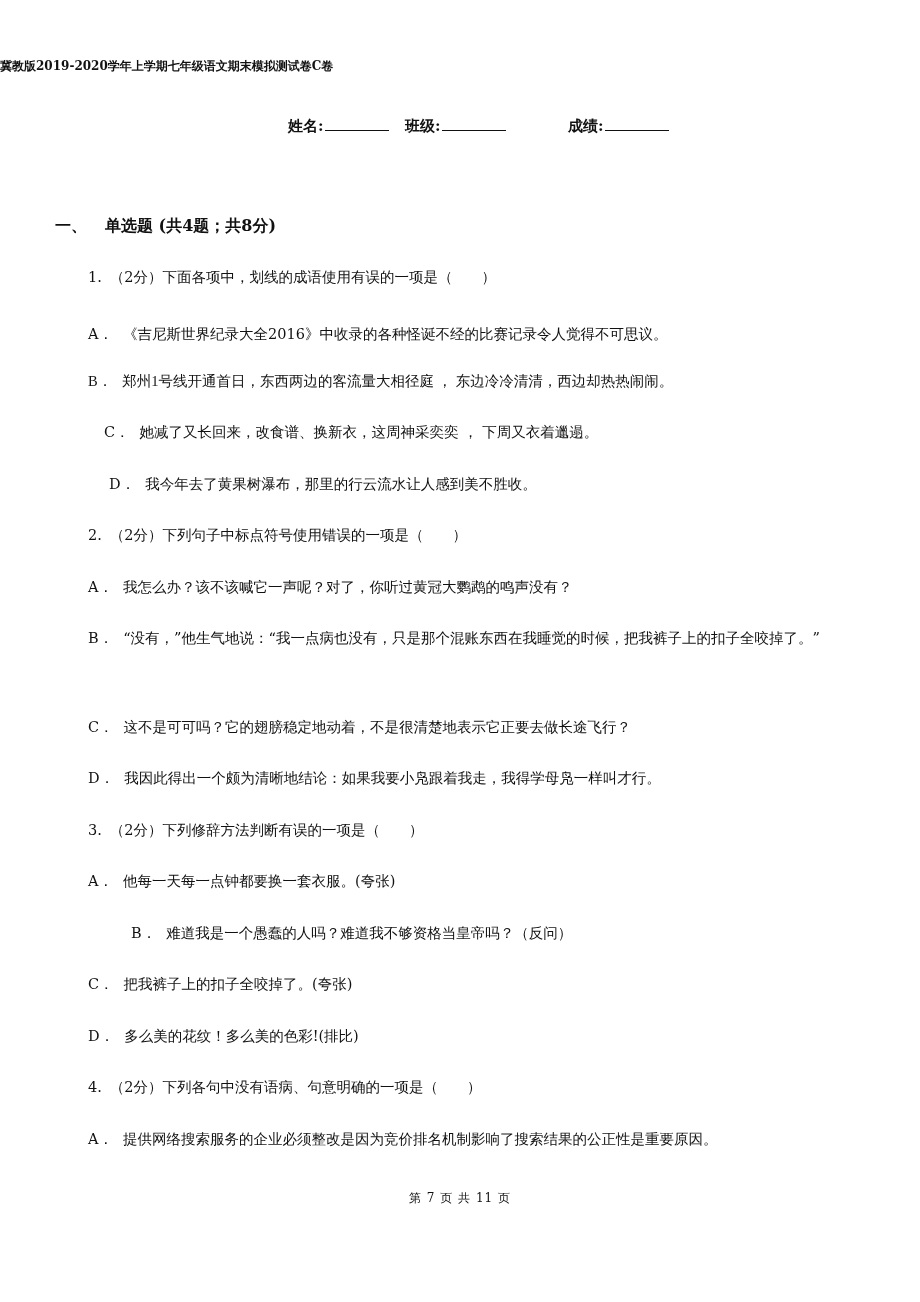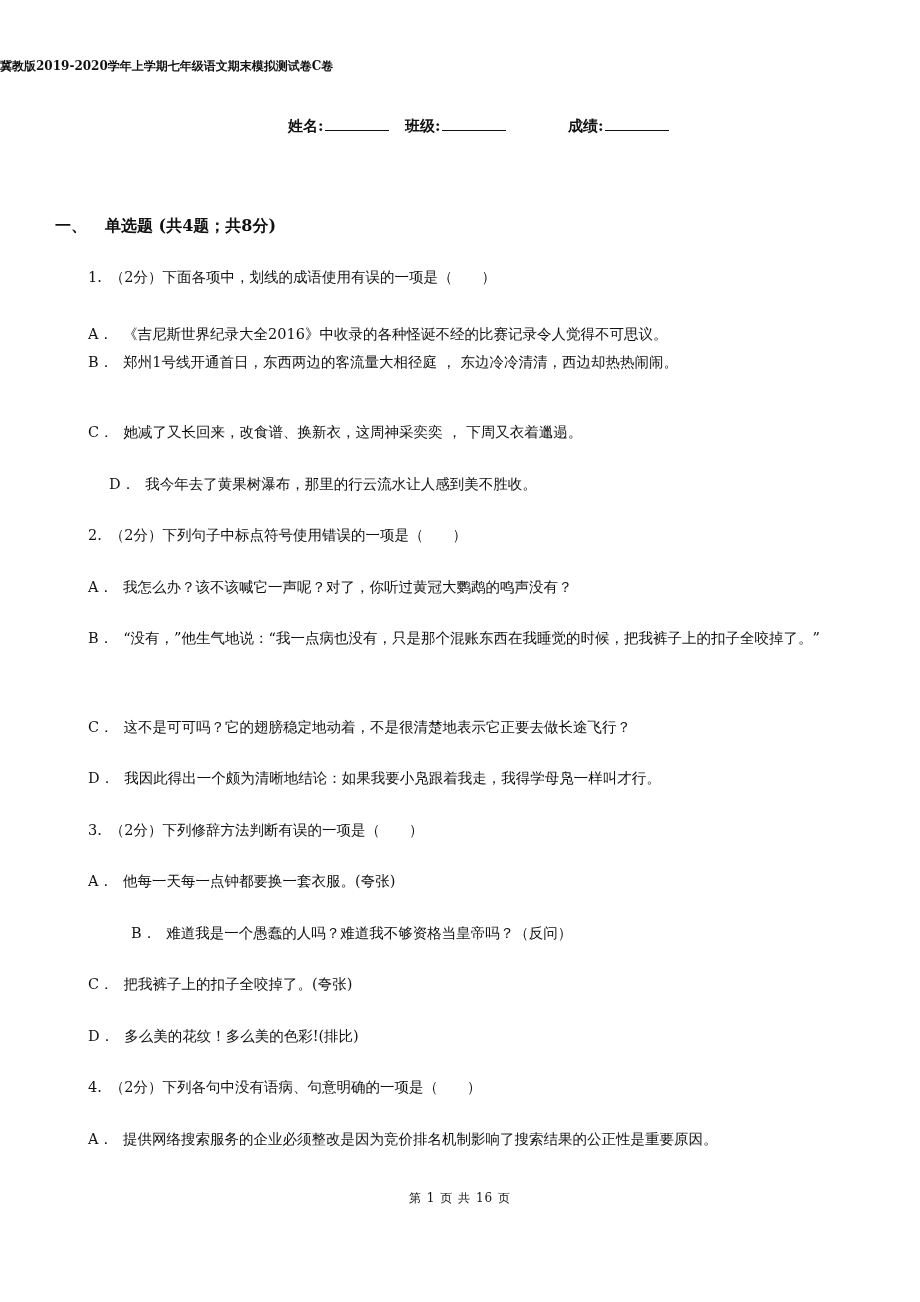--- a/index.html
+++ b/index.html
@@ -112,24 +112,24 @@
   <div class="section-heading">
     <span class="num">一、</span><span>单选题 (共4题；共8分)</span>
   </div>
 
   <div class="line" style="top:267px;">
     <span class="q-num">1.</span><span>（2分）下面各项中，划线的成语使用有误的一项是（　　）</span>
   </div>
   <div class="line" style="top:324px;">
     <span class="opt-letter">A．</span><span>《吉尼斯世界纪录大全2016》中收录的各种怪诞不经的比赛记录令人觉得不可思议。</span>
   </div>
-  <div class="line" style="top:352px;">
+  <div class="line" style="top:371px;font-family:Liberation Serif, serif;">
     <span class="opt-letter">B．</span><span>郑州1号线开通首日，东西两边的客流量大相径庭 ， 东边冷冷清清，西边却热热闹闹。</span>
   </div>
-  <div class="line" style="top:422px;">
+  <div class="line" style="top:422px;margin-left:16px;">
     <span class="opt-letter">C．</span><span>她减了又长回来，改食谱、换新衣，这周神采奕奕 ， 下周又衣着邋遢。</span>
   </div>
   <div class="line" style="top:474px;margin-left:21px;">
     <span class="opt-letter">D．</span><span>我今年去了黄果树瀑布，那里的行云流水让人感到美不胜收。</span>
   </div>
 
   <div class="line" style="top:525px;">
     <span class="q-num">2.</span><span>（2分）下列句子中标点符号使用错误的一项是（　　）</span>
   </div>
   <div class="line" style="top:577px;">
@@ -161,14 +161,14 @@
     <span class="opt-letter">D．</span><span>多么美的花纹！多么美的色彩!(排比)</span>
   </div>
 
   <div class="line" style="top:1077px;">
     <span class="q-num">4.</span><span>（2分）下列各句中没有语病、句意明确的一项是（　　）</span>
   </div>
   <div class="line" style="top:1129px;">
     <span class="opt-letter">A．</span><span>提供网络搜索服务的企业必须整改是因为竞价排名机制影响了搜索结果的公正性是重要原因。</span>
   </div>
 
-  <div class="footer">第 1 页 共 16 页</div>
+  <div class="footer">第 7 页 共 11 页</div>
 </div>
 
 </body></html>

